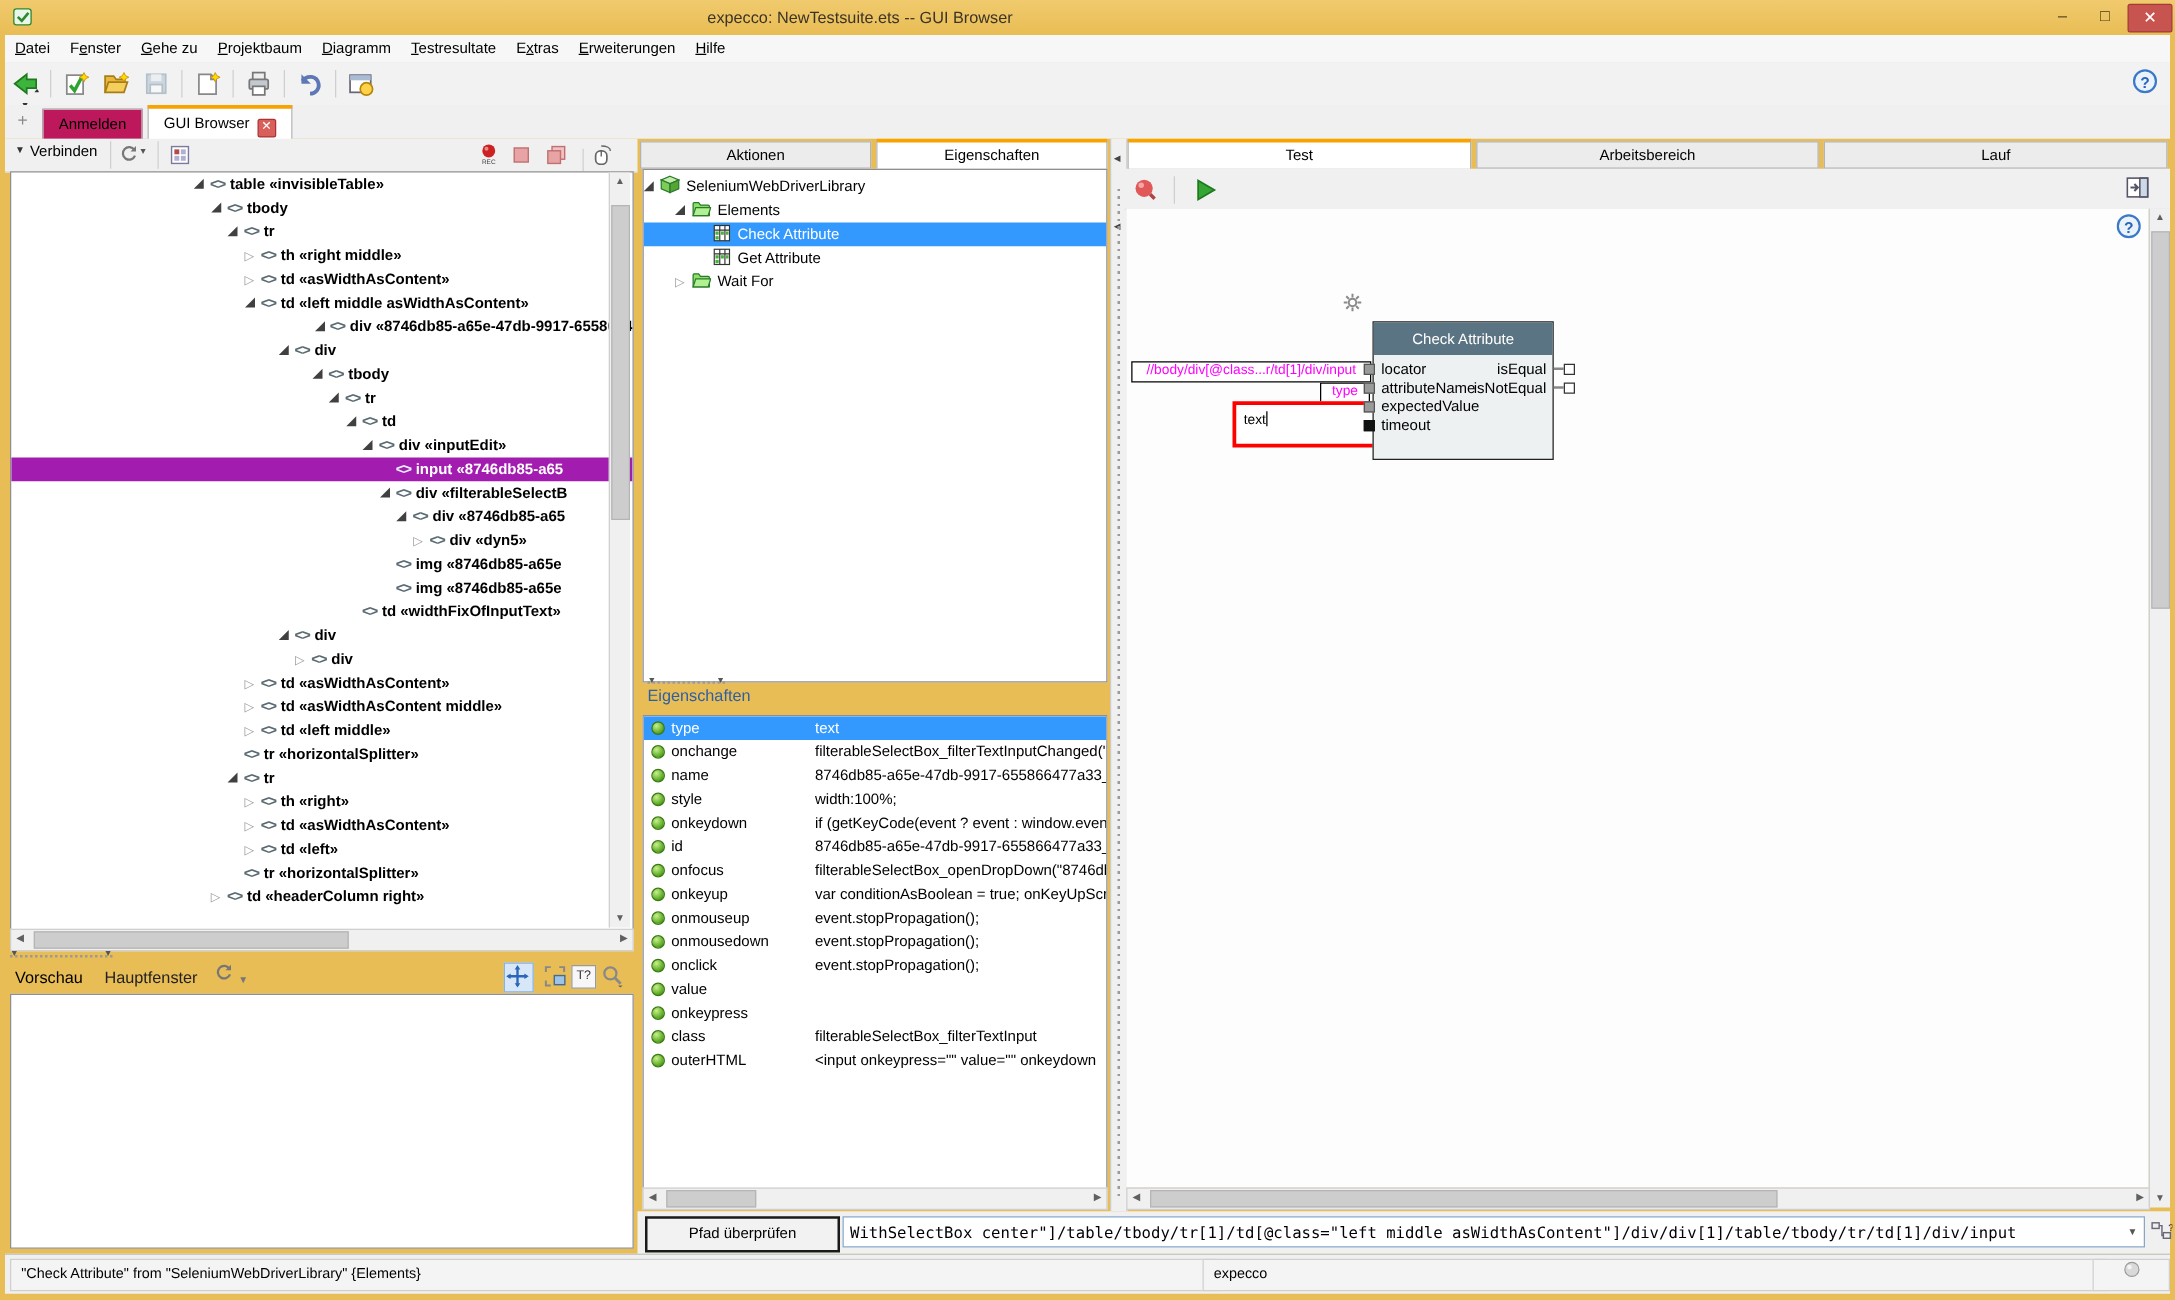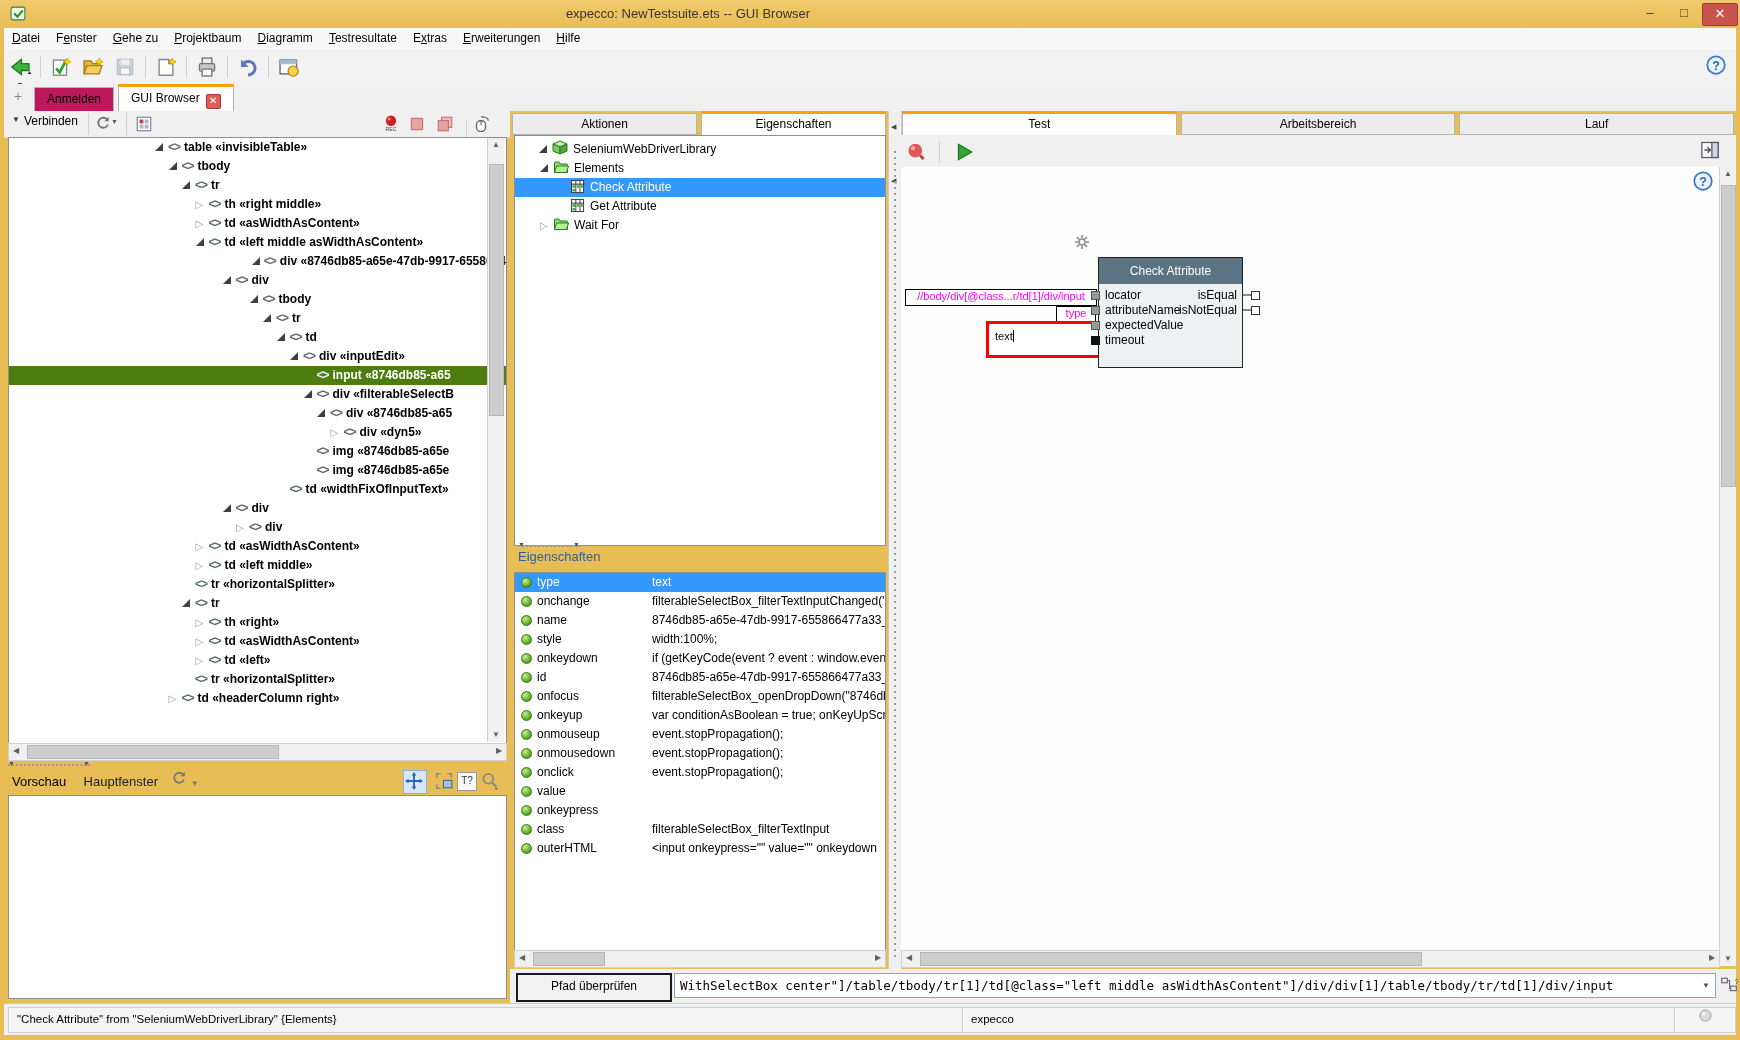--- a/index.html
+++ b/index.html
@@ -39,21 +39,21 @@
   .vscroll{position:absolute;width:16px;background:#f0f0f0;border-left:1px solid #d0d0d0;}
   .sb-arrow{position:absolute;color:#606060;font-size:8px;line-height:14px;width:14px;text-align:center;}
   .sb-thumb{position:absolute;background:#cdcdcd;border:1px solid #b5b5b5;}
   .handle{position:absolute;height:6px;border-top:2px dotted #9a9a9a;}
   .handle .h-arr{position:absolute;top:-6px;font-size:7px;color:#555;}
   
   #left-toolbar{left:4px;top:111px;width:506px;height:26px;background:#f0f0f0;border-bottom:1px solid #dcdcdc;}
   .ltb{display:inline-block;vertical-align:top;margin-top:4px;}
   #left-tree-box{left:8px;top:137px;width:497px;height:606px;}
   .trow{height:19px;line-height:19px;white-space:nowrap;font-weight:bold;}
-  .trow.sel{background:#4d7c0f;color:#fff;}
+  .trow.sel{background:#a21caf;color:#fff;}
   .trow .exp{display:inline-block;width:13px;font-weight:normal;}
   .exp-open{display:inline-block;width:0;height:0;border-left:8px solid transparent;border-bottom:8px solid #404040;margin-right:4px;}
   .exp-closed{color:#9a9a9a;font-size:10px;}
   .trow .ang{color:#5a6a72;font-weight:bold;margin-right:4px;letter-spacing:-1px;}
   .trow.sel .ang{color:#e8f2ff;}
   
   .mrow{height:19px;line-height:19px;white-space:nowrap;}
   .mrow.sel{background:#3399ff;color:#fff;}
   .mrow svg{vertical-align:-3px;margin-right:5px;}
   #props-label{left:518px;top:549px;color:#2e5fa3;font-size:13px;}
@@ -188,20 +188,21 @@
     <div class="trow sel" style="padding-left: 294.5px;"><span class="exp"></span><span class="ang">&lt;&gt;</span><span>input «8746db85-a65</span></div>
     <div class="trow" style="padding-left: 294.5px;"><span class="exp"><span class="exp-open"></span></span><span class="ang">&lt;&gt;</span><span>div «filterableSelectB</span></div>
     <div class="trow" style="padding-left: 308px;"><span class="exp"><span class="exp-open"></span></span><span class="ang">&lt;&gt;</span><span>div «8746db85-a65</span></div>
     <div class="trow" style="padding-left: 321.5px;"><span class="exp"><span class="exp-closed">▷</span></span><span class="ang">&lt;&gt;</span><span>div «dyn5»</span></div>
     <div class="trow" style="padding-left: 294.5px;"><span class="exp"></span><span class="ang">&lt;&gt;</span><span>img «8746db85-a65e</span></div>
     <div class="trow" style="padding-left: 294.5px;"><span class="exp"></span><span class="ang">&lt;&gt;</span><span>img «8746db85-a65e</span></div>
     <div class="trow" style="padding-left: 267.5px;"><span class="exp"></span><span class="ang">&lt;&gt;</span><span>td «widthFixOfInputText»</span></div>
     <div class="trow" style="padding-left: 213.5px;"><span class="exp"><span class="exp-open"></span></span><span class="ang">&lt;&gt;</span><span>div</span></div>
     <div class="trow" style="padding-left: 227px;"><span class="exp"><span class="exp-closed">▷</span></span><span class="ang">&lt;&gt;</span><span>div</span></div>
     <div class="trow" style="padding-left: 186.5px;"><span class="exp"><span class="exp-closed">▷</span></span><span class="ang">&lt;&gt;</span><span>td «asWidthAsContent»</span></div>
+    <div class="trow" style="padding-left: 186.5px;"><span class="exp"><span class="exp-closed">▷</span></span><span class="ang">&lt;&gt;</span><span>td «asWidthAsContent middle»</span></div>
     <div class="trow" style="padding-left: 186.5px;"><span class="exp"><span class="exp-closed">▷</span></span><span class="ang">&lt;&gt;</span><span>td «left middle»</span></div>
     <div class="trow" style="padding-left: 173px;"><span class="exp"></span><span class="ang">&lt;&gt;</span><span>tr «horizontalSplitter»</span></div>
     <div class="trow" style="padding-left: 173px;"><span class="exp"><span class="exp-open"></span></span><span class="ang">&lt;&gt;</span><span>tr</span></div>
     <div class="trow" style="padding-left: 186.5px;"><span class="exp"><span class="exp-closed">▷</span></span><span class="ang">&lt;&gt;</span><span>th «right»</span></div>
     <div class="trow" style="padding-left: 186.5px;"><span class="exp"><span class="exp-closed">▷</span></span><span class="ang">&lt;&gt;</span><span>td «asWidthAsContent»</span></div>
     <div class="trow" style="padding-left: 186.5px;"><span class="exp"><span class="exp-closed">▷</span></span><span class="ang">&lt;&gt;</span><span>td «left»</span></div>
     <div class="trow" style="padding-left: 173px;"><span class="exp"></span><span class="ang">&lt;&gt;</span><span>tr «horizontalSplitter»</span></div>
     <div class="trow" style="padding-left: 159.5px;"><span class="exp"><span class="exp-closed">▷</span></span><span class="ang">&lt;&gt;</span><span>td «headerColumn right»</span></div>
   </div>
 <div class="vscroll abs" id="ltree-vscroll" style="left:487px;top:138px;height:604px;">
@@ -241,21 +242,21 @@
         <path d="M12 14.5l1.6 1.6 1.6-1.6z" fill="#666"></path>
       </svg></span>
 </div>
 <div class="box" style="left:8px;top:795px;width:497px;height:202px;"></div>
 
 <div class="abs" style="left:510px;top:111px;width:378px;height:24px;" id="mid-tabs">
     <div class="ptab" style="left: 2px; width: 183px;">Aktionen</div>
     <div class="ptab active" style="left: 191px; width: 183px;">Eigenschaften</div>
   </div>
 <div class="box" id="lib-tree-box" style="left: 514px; top: 135px; width: 370px; height: 405px; padding-top: 4px;">
-    <div class="mrow" style="padding-left: 24px;"><span class="exp" style="display: inline-block; width: 13px;"><span class="exp-open"></span></span><span><svg width="16" height="16" viewBox="0 0 16 16" style="vertical-align: -3px; margin-right: 5px;">
+    <div class="mrow" style="padding-left: 0;"><span class="exp" style="display: inline-block; width: 13px;"><span class="exp-open"></span></span><span><svg width="16" height="16" viewBox="0 0 16 16" style="vertical-align: -3px; margin-right: 5px;">
           <path d="M8 1l7 3-7 3-7-3z" fill="#c2ecaa" stroke="#2a7a2a"></path>
           <path d="M1 4v7l7 3V7z" fill="#7ccc5a" stroke="#2a7a2a"></path>
           <path d="M15 4v7l-7 3V7z" fill="#53a534" stroke="#2a7a2a"></path>
         </svg></span><span>SeleniumWebDriverLibrary</span></div>
     <div class="mrow" style="padding-left: 25px;"><span class="exp" style="display: inline-block; width: 13px;"><span class="exp-open"></span></span><span><svg width="16" height="16" viewBox="0 0 16 16" style="vertical-align: -3px; margin-right: 5px;">
           <path d="M1.5 13.5V3.8c0-.5.4-.8.8-.8h3.6l1.5 2h6.2c.5 0 .9.4.9.9v7.6z" fill="#8ce06a" stroke="#2a7a2a"></path>
           <path d="M1.5 13.5L3.6 7h12l-2.1 6.5z" fill="#b2f094" stroke="#2a7a2a"></path>
         </svg></span><span>Elements</span></div>
     <div class="mrow sel" style="padding-left: 42px;"><span class="exp" style="display: inline-block; width: 13px;"></span><span><svg width="15" height="15" viewBox="0 0 16 16" style="vertical-align: -3px; margin-right: 5px;">
           <rect x="1.5" y="1.5" width="13" height="13" fill="#fff" stroke="#333"></rect>

